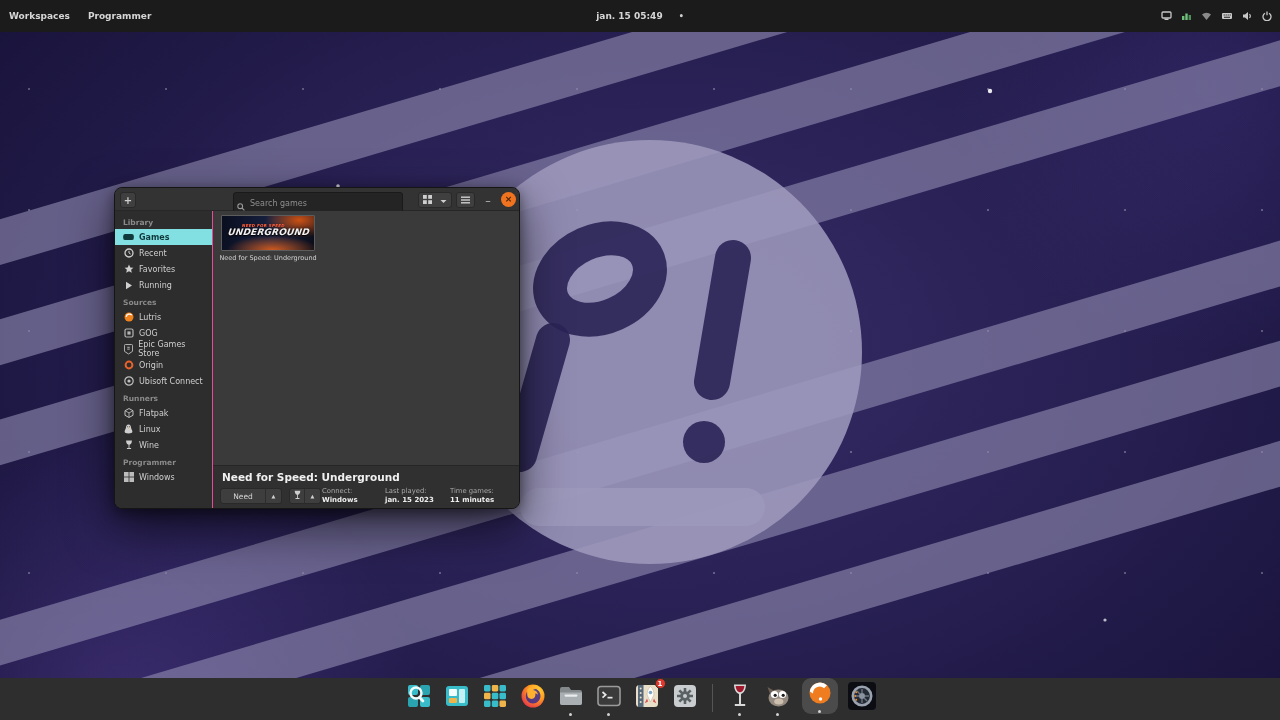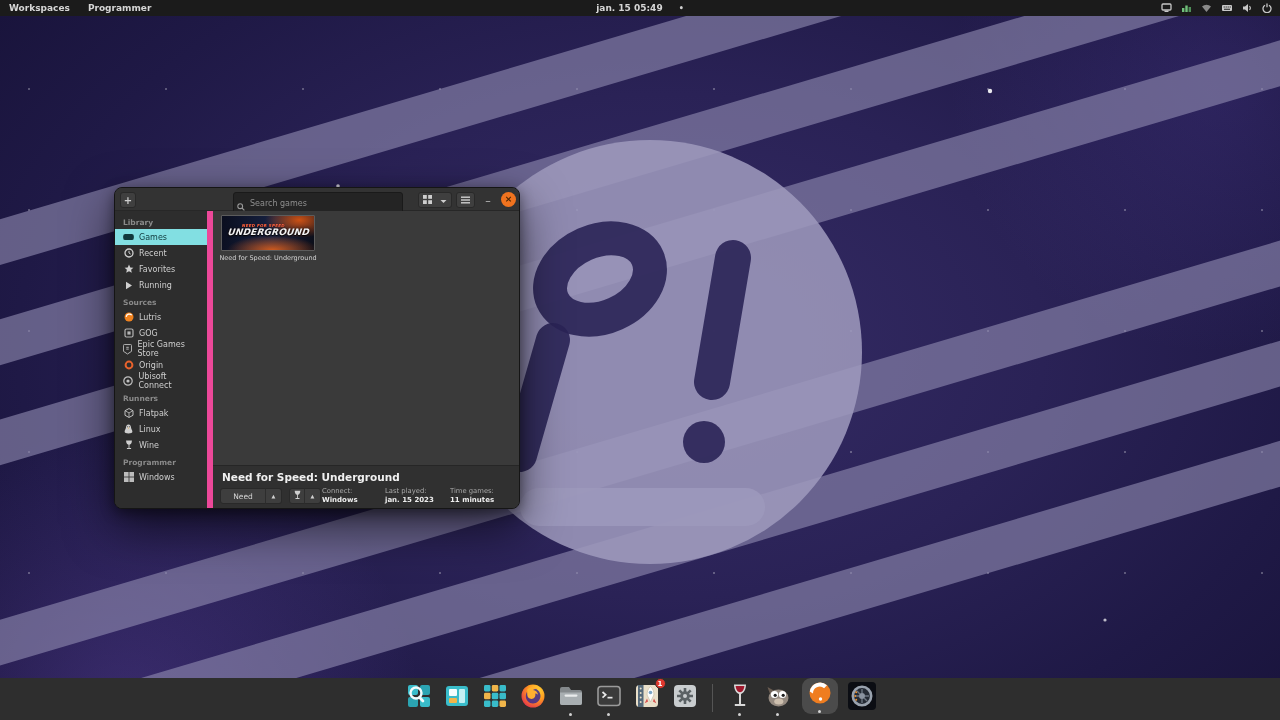--- a/index.html
+++ b/index.html
@@ -17,21 +17,21 @@
       radial-gradient(.9px .9px at 67px 9px, rgba(255,255,255,.45) 45%, transparent 55%),
       radial-gradient(circle 420px at 10% 100%, rgba(130,95,215,.30), transparent 70%),
       radial-gradient(circle 380px at 95% 12%, rgba(90,70,170,.25), transparent 70%),
       radial-gradient(ellipse 900px 600px at 52% 48%, #352c66 0%, #2a2256 42%, #1f1946 72%, #171238 100%);
     background-size: 113px 97px, 89px 79px, 101px 67px, 137px 121px, 73px 83px,
                      auto, auto, auto;
   }
   .logo-svg { position:absolute; inset:0; }
 
   
-  .topbar { position:absolute; left:0; top:0; width:1280px; height:16px; background:#1b1b1b;
+  .topbar { position:absolute; left:0; top:0; width:1280px; height:32px; background:#1b1b1b;
     display:flex; align-items:center; color:#d6d6d6; font-size:9px; font-weight:bold; z-index:50; }
   .tb-left { display:flex; gap:18px; padding-left:9px; }
   .tb-item { cursor:default; }
   .tb-clock { position:absolute; left:50%; transform:translateX(-50%); display:flex; gap:16px; align-items:center; }
   .tb-dot { font-size:8px; color:#cfcfcf; }
   .tb-right { margin-left:auto; display:flex; gap:9px; align-items:center; padding-right:8px; }
   .tb-ic { display:inline-flex; }
 
   
   .win { position:absolute; left:114px; top:187px; width:406px; height:322px;
@@ -51,26 +51,26 @@
   .grid-btn { left:303px; width:19px; }
   .caret-btn { left:321px; width:16px; border-left:none; border-top-left-radius:0; border-bottom-left-radius:0; }
   .grid-btn { border-top-right-radius:0; border-bottom-right-radius:0; }
   .list-btn { left:341px; width:19px; }
   .min-btn { left:365px; width:16px; background:transparent; border:none; color:#c4c4c4; font-size:11px; }
   .close-btn { left:386px; width:15px; height:15px; background:#f0731f; border:none; border-radius:50%;
     color:#4a2503; font-size:9px; font-weight:bold; line-height:1; }
 
   
   .sb { position:absolute; left:0; top:23px; bottom:0; width:98px; background:#2d2d2d;
-    border-right:6px solid #ec4899; padding-top:2px; }
+    border-right:1px solid #ec4899; padding-top:2px; }
   .shdr { padding:5px 8px 2px; font-size:7.5px; font-weight:bold; color:#8a8a8a; }
   .srow { height:16px; padding:0 8px; display:flex; align-items:center; gap:5px;
     font-size:8px; color:#cfcfcf; cursor:pointer; }
   .srow .si { width:11px; display:inline-flex; justify-content:center; }
-  .srow.sel { background:#82dfe2; color:#10393c; font-weight:normal; }
+  .srow.sel { background:#82dfe2; color:#10393c; font-weight:bold; }
   .srow.sel svg * { fill:#10393c; stroke:none; }
 
   
   .content { position:absolute; left:98px; top:23px; right:0; bottom:43px; background:#3a3a3a; }
   .tile { position:absolute; left:5px; top:4px; width:100px; cursor:pointer; }
   .banner { width:94px; height:36px; margin:0 auto; border:1px solid #5c5c5c; border-radius:1px;
     position:relative; overflow:hidden;
     background:
       radial-gradient(60% 85% at 84% 12%, rgba(214,84,18,.95), rgba(214,84,18,0) 62%),
       radial-gradient(75% 65% at 55% 100%, rgba(226,96,26,.9), rgba(226,96,26,0) 66%),

